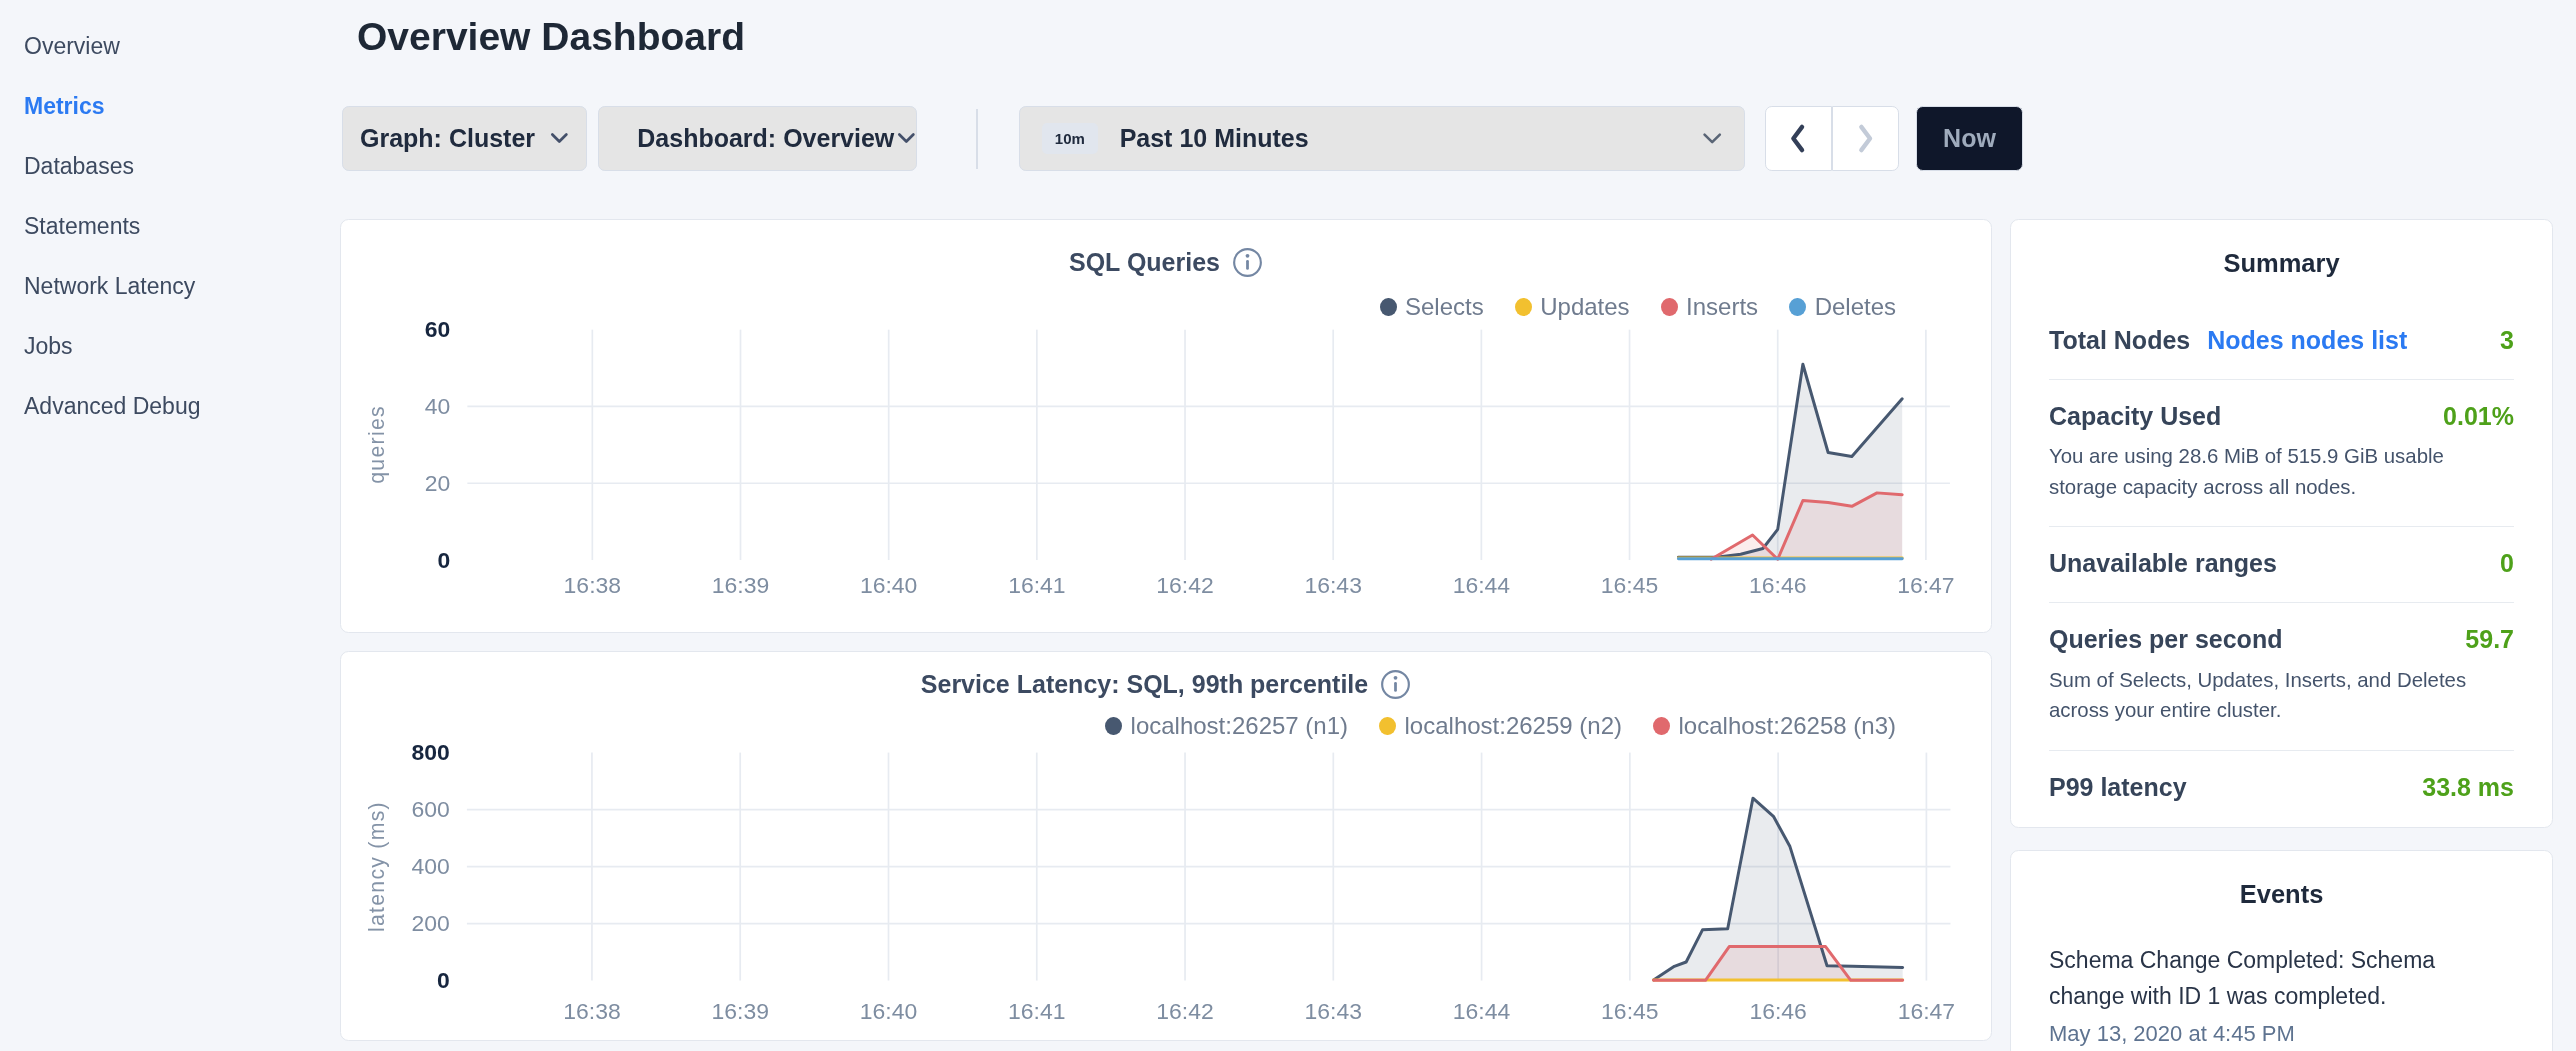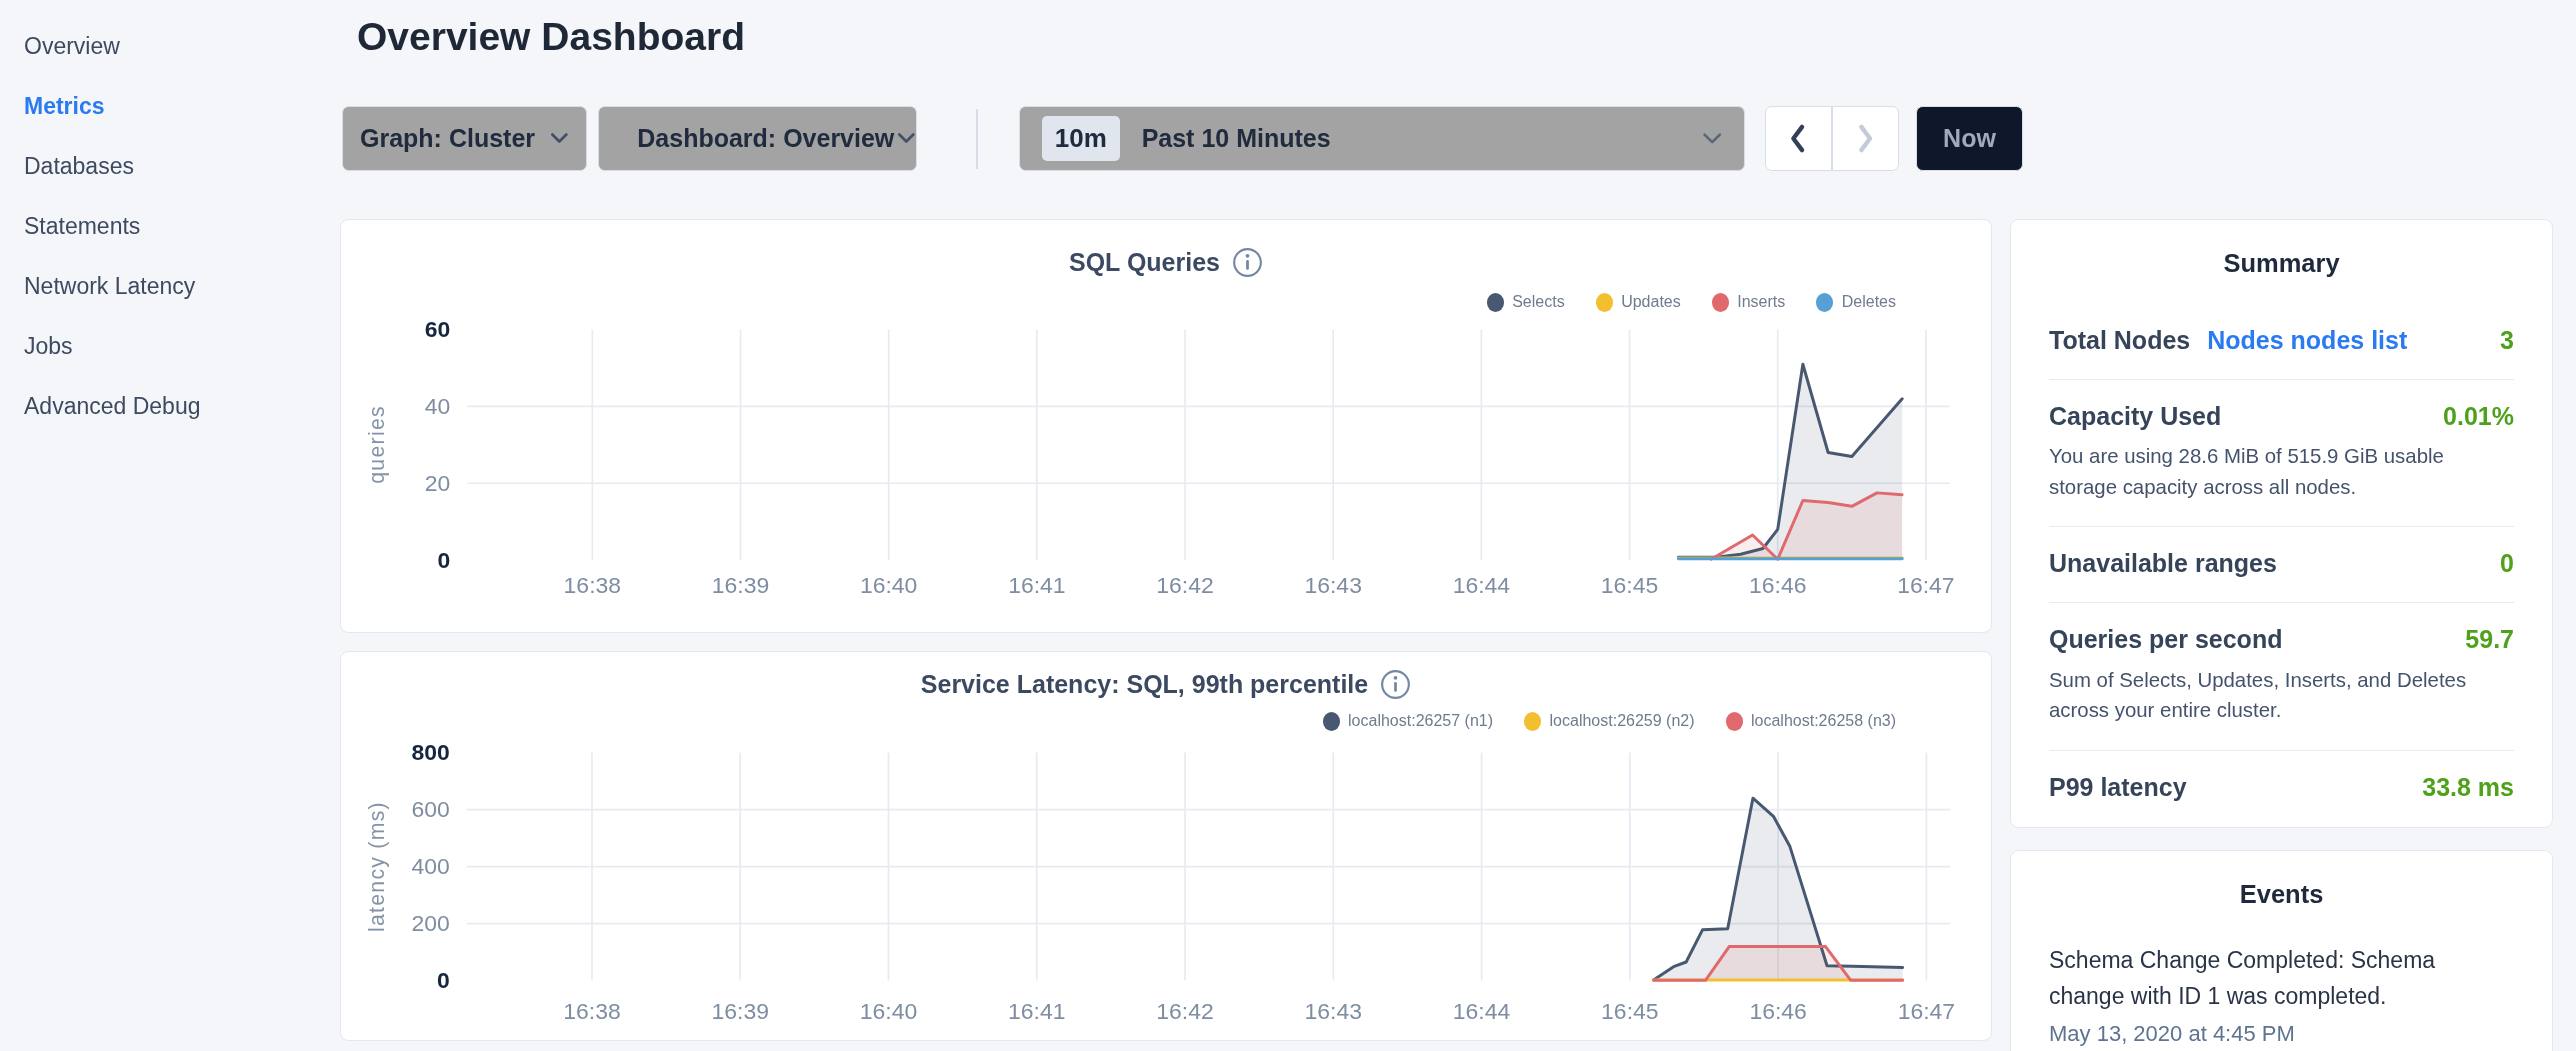--- a/index.html
+++ b/index.html
@@ -20,29 +20,29 @@
     padding-left:24px; font-size:23px; color:#3d4a60; cursor:pointer;
   }
   .nav-item.active { color:#2b7af2; font-weight:700; }
 
   
   .page-title { position:absolute; left:357px; top:10.2px; font-size:39px; font-weight:600; color:#1e2836; line-height:54px; }
 
   
   .ctl {
     position:absolute; top:106px; height:65px;
-    background:#a3a3a3; border:1.7px solid #d8dee8; border-radius:6.8px;
+    background:#e5e5e5; border:1.7px solid #d8dee8; border-radius:6.8px;
     display:flex; align-items:center;
     font-size:25px; font-weight:700; color:#202b3e; cursor:pointer;
   }
   #dd-graph { left:342px; width:245px; justify-content:center; gap:15.3px; }
   #dd-dashboard { left:598px; width:319px; justify-content:flex-end; gap:3px; }
   .vdivider { position:absolute; left:976px; top:109px; height:60px; width:1.7px; background:#d8dee8; }
   #time-picker { left:1019px; width:726px; padding:0 22px; gap:22px; }
-  .time-badge { background:#e1e6ee; border-radius:5.1px; padding:6.8px 12.8px; font-size:26px; font-weight:700; color:#202b3e; }
+  .time-badge { background:#e1e6ee; border-radius:5.1px; padding:6.8px 12.8px; font-size:15px; font-weight:700; color:#202b3e; }
   .time-chevron { margin-left:auto; }
   .pager { position:absolute; left:1765px; top:106px; width:134px; height:65px; display:flex; }
   .pager-btn {
     width:67px; height:65px; background:#fff; border:1.7px solid #d8dee8;
     display:flex; align-items:center; justify-content:center; cursor:pointer;
   }
   .pager-btn.prev { border-radius:6.8px 0 0 6.8px; border-right-width:0.9px; }
   .pager-btn.next { border-radius:0 6.8px 6.8px 0; border-left-width:0.9px; }
   #now-btn { left:1916px; width:107px; justify-content:center; background:#0f172a; color:#9fabbc; }
 
@@ -63,21 +63,21 @@
   .axis-label { fill:#8493a7; font-size:25px; letter-spacing:1.5px; }
   .chart-title {
     position:absolute; left:0; right:0; display:flex; align-items:center; justify-content:center; gap:12px;
     font-size:25px; font-weight:700; color:#3c4a61;
   }
   #chart-card-0 .chart-title { top:27px; }
   #chart-card-1 .chart-title { top:17px; }
   .legend { position:absolute; right:95px; display:flex; gap:31px; align-items:center; }
   #legend-0 { top:73px; }
   #legend-1 { top:60px; }
-  .legend-item { display:flex; gap:8.5px; font-size:16px; color:#6f7b8e; cursor:pointer; }
+  .legend-item { display:flex; align-items:center; gap:8.5px; font-size:24px; color:#6f7b8e; cursor:pointer; }
   .legend-dot { width:17px; height:18.7px; border-radius:50%; display:inline-block; }
 
   
   .panel-title { margin-top:29px; text-align:center; font-size:25.5px; font-weight:700; color:#1f2a3c; }
   .summary-body { padding:0 38px; }
   .srow { display:flex; align-items:baseline; margin-top:22px; }
   .srow.first { margin-top:48px; }
   .srow-label { font-size:25px; font-weight:700; color:#364459; }
   .srow-link { margin-left:17px; font-size:25px; font-weight:700; color:#2b7af2; cursor:pointer; }
   .srow-value { margin-left:auto; font-size:25px; font-weight:700; color:#4ea11a; white-space:nowrap; }

